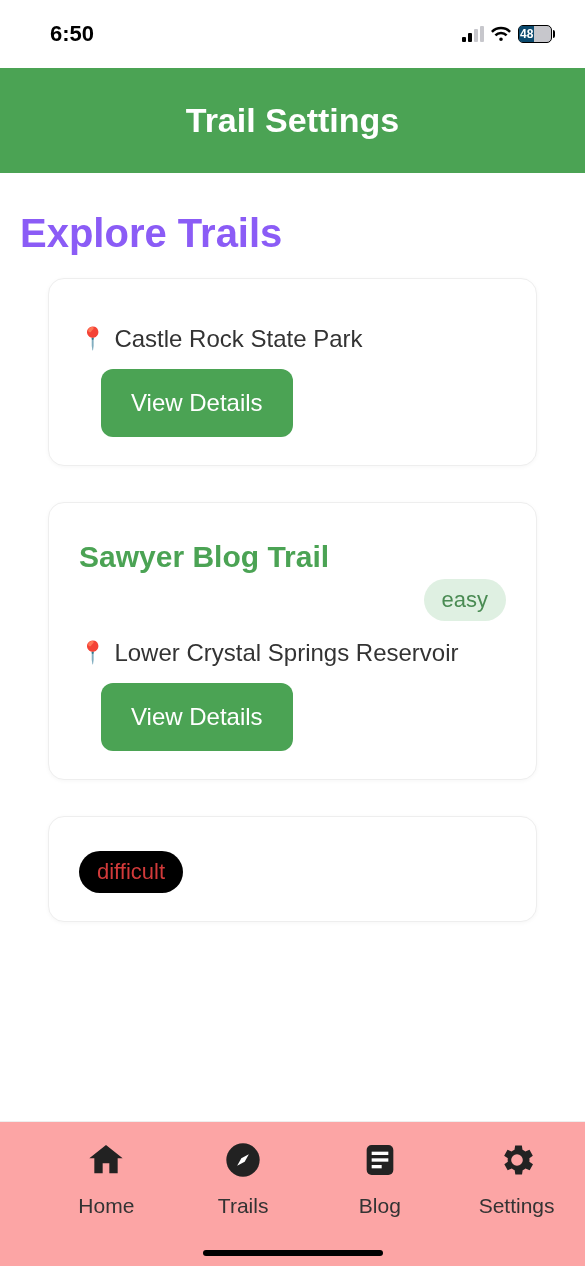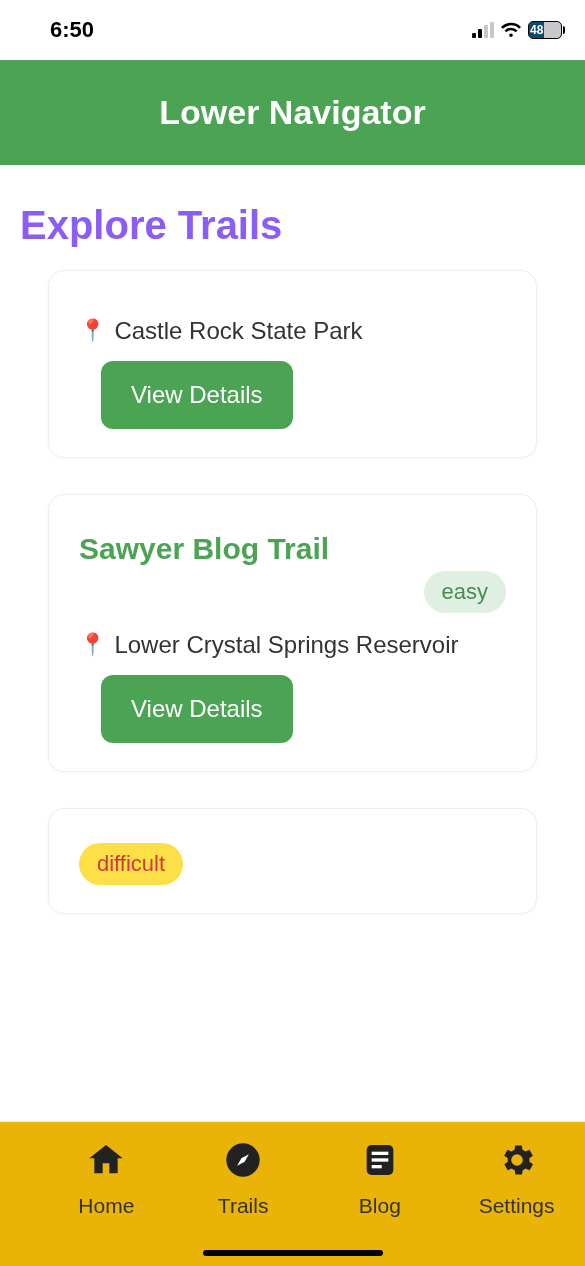--- a/index.html
+++ b/index.html
@@ -1,17 +1,17 @@
 <!DOCTYPE html>
 <html><head>
 <meta charset="utf-8">
 <style>
   * { box-sizing: border-box; margin: 0; padding: 0; }
   html, body { width: 585px; height: 1266px; font-family: -apple-system, Helvetica, Arial, sans-serif; background: #fff; color: #333; }
-  .status-bar { height: 60px; display: flex; justify-content: space-between; align-items: center; padding: 0 20px 0 50px; font-size: 22px; font-weight: 600; color:#000; }
+  .status-bar { height: 68px; display: flex; justify-content: space-between; align-items: center; padding: 0 30px 0 50px; font-size: 22px; font-weight: 600; color:#000; }
   .status-right { display: flex; align-items: center; gap: 6px; }
   .signal-bars { display: inline-flex; align-items: flex-end; gap: 2px; height: 16px; }
   .signal-bars span { width: 4px; background: #000; border-radius:1px; }
   .signal-bars span:nth-child(1){height:5px;}
   .signal-bars span:nth-child(2){height:9px;}
   .signal-bars span:nth-child(3){height:13px;background:#c7c7cc;}
   .signal-bars span:nth-child(4){height:16px;background:#c7c7cc;}
   .wifi-icon svg { display:block; }
   .battery { display:inline-flex; align-items:center; }
   .battery-body { width:34px; height:18px; border:1.5px solid #000; border-radius:5px; position:relative; display:flex; align-items:center; background:#c7c7cc; }
@@ -22,26 +22,26 @@
 
   .content { padding: 30px 20px 0 20px; height: calc(1266px - 56px - 105px - 145px); overflow:hidden; }
   .page-title { font-size:40px; font-weight:800; color:#8b5cf6; margin: 8px 0 22px 0; }
 
   .card { background:#fff; border:1px solid #eee; border-radius:16px; padding: 28px 30px 28px 30px; margin: 0 28px 36px 28px; box-shadow: 0 1px 4px rgba(0,0,0,0.04); }
   .card-top { display:flex; justify-content:space-between; align-items:flex-start; gap:12px; }
   .trail-name { color:#4ba354; font-size:30px; font-weight:700; line-height:1.7; max-width:300px; }
   .badge { border-radius:999px; padding:8px 18px; font-size:22px; font-weight:500; white-space:nowrap; align-self:flex-start; margin-top:6px; }
   .badge.moderate { background:#fdecb1; color:#9a7c00; }
   .badge.easy { background:#dff0e2; color:#4a8b53;margin-top:48px; }
-  .badge.difficult { background:#fde047; color:#d13a3a; }
+  .badge.difficult { background:#000000; color:#d13a3a; }
   .location { display:flex; align-items:center; gap:8px; font-size:24px; color:#333; margin-top:18px; }
   .pin { font-size:22px; }
   .view-btn { margin-top:16px; margin-left:22px; background:#4ba354; color:#fff; border:none; border-radius:12px; font-size:24px; font-weight:500; padding:20px 30px; cursor:pointer; }
 
-  .tabbar { position:absolute; bottom:0; left:0; width:585px; height:145px; background:#eab308; border-top:1px solid #eee; display:flex; justify-content:space-around; align-items:flex-start; padding-top:18px;padding-left:38px; }
+  .tabbar { position:absolute; bottom:0; left:0; width:585px; height:145px; background:#fca5a5; border-top:1px solid #eee; display:flex; justify-content:space-around; align-items:flex-start; padding-top:18px;padding-left:38px; }
   .tab { display:flex; flex-direction:column; align-items:center; gap:10px; width:120px; cursor:pointer; }
   .tab-label { font-size:21px; color:#333; }
   .tab svg { width:40px; height:40px; }
   .home-indicator { position:absolute; bottom:10px; left:50%; transform:translateX(-50%); width:180px; height:6px; background:#000; border-radius:3px; }
 </style>
 </head>
 <body>
 
 <div class="status-bar">
   <span>6:50</span>
@@ -60,21 +60,21 @@
     <span class="battery">
       <span class="battery-body">
           <span class="battery-fill">48</span>
         </span>
         <span class="battery-tip"></span>
     </span>
   </div>
 </div>
 
 <div class="app-header">
-  <span>Lower Navigator</span>
+  <span>Trail Settings</span>
 </div>
 
 <div class="content">
   <h1 class="page-title">Explore Trails</h1>
 
   <div class="card">
     <div class="location">
       <span class="pin">📍</span>
       <span>Castle Rock State Park</span>
     </div>

